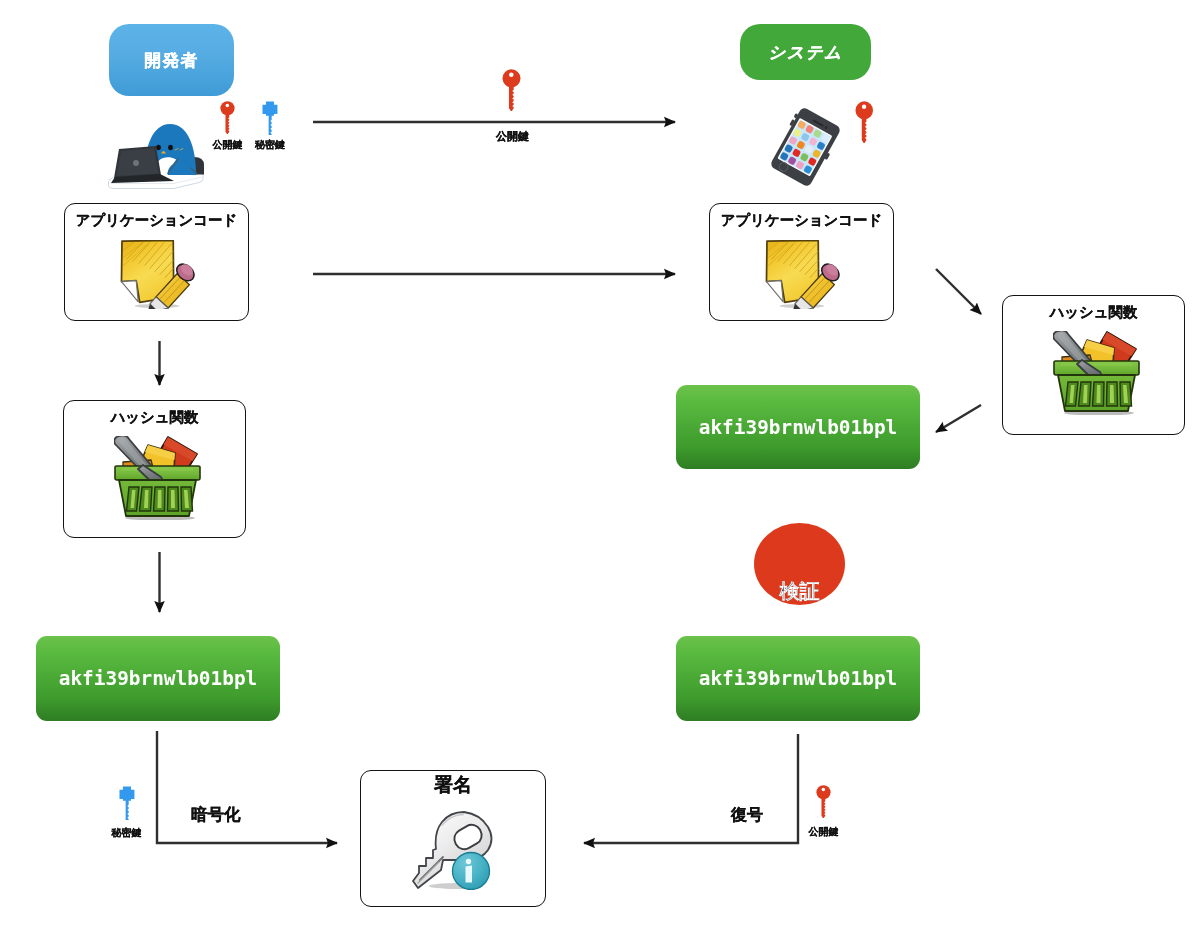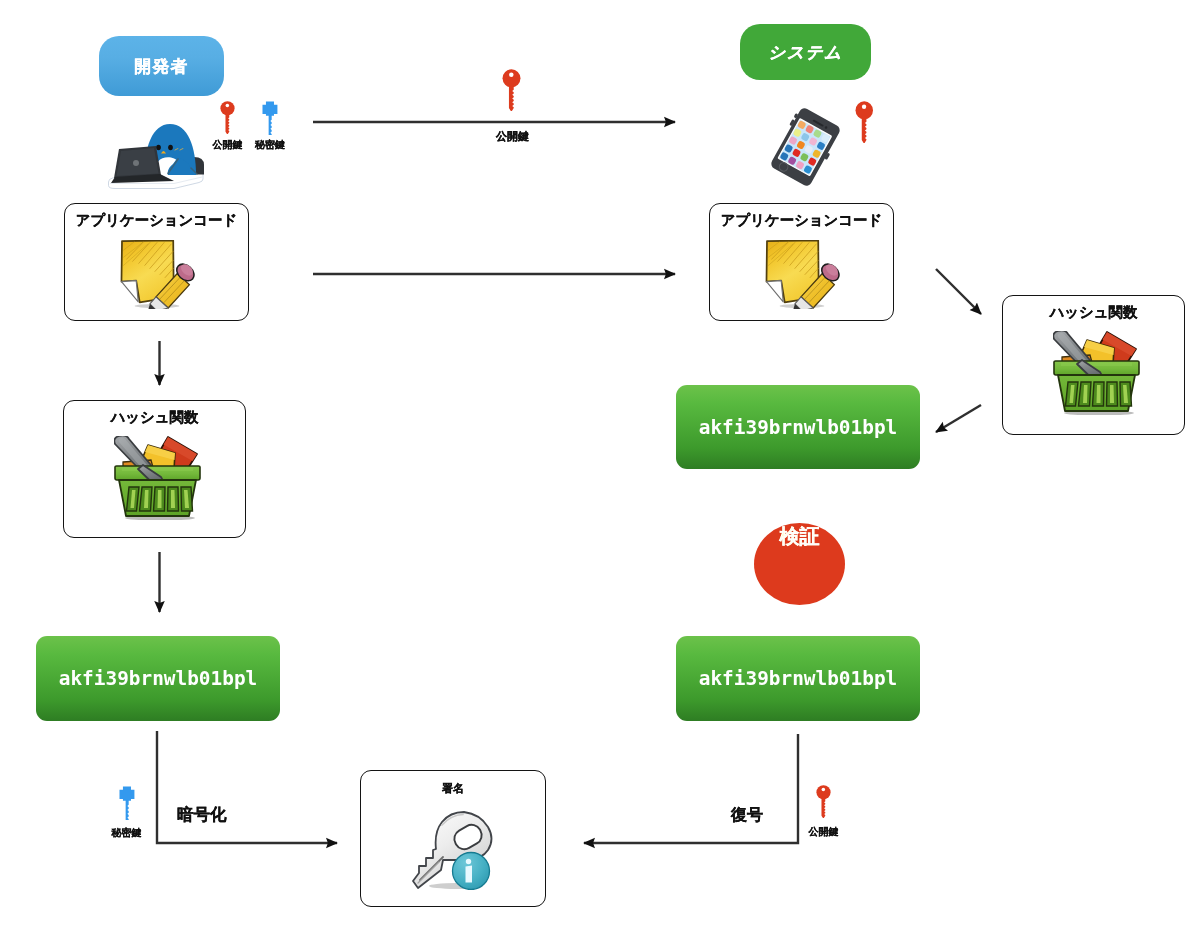--- a/index.html
+++ b/index.html
@@ -14,34 +14,34 @@
   .badge-sys{background:#41a839;}
 
   .card{border:1.9px solid #141414;border-radius:11px;background:#fff;box-sizing:border-box;padding-left:15px;}
   .card-title{position:absolute;left:0;right:0;text-align:center;font-weight:bold;color:#111;
                 -webkit-text-stroke:0.25px #111;}
 
   .hashbox{display:flex;align-items:center;justify-content:center;border-radius:11px;color:#fff;
     font-family:"DejaVu Sans Mono","Liberation Mono",monospace;font-weight:bold;
     background:linear-gradient(180deg,#6cc24a 0%,#58b93f 22%,#3d9a2c 75%,#2e7d23 100%);}
 
-  .verify{display:flex;align-items:flex-start;justify-content:center;border-radius:50%;
-          background:#dd3a1d;color:#fef9c3;font-weight:bold;-webkit-text-stroke:0.3px #fff;}
+  .verify{display:flex;align-items:flex-end;justify-content:center;border-radius:50%;
+          background:#dd3a1d;color:#0f172a;font-weight:bold;-webkit-text-stroke:0.3px #fff;}
 
   .keylabel{position:absolute;text-align:center;font-weight:bold;color:#111;white-space:nowrap;
             -webkit-text-stroke:0.2px #111;}
   .arrowlabel{position:absolute;font-weight:bold;color:#111;white-space:nowrap;
               -webkit-text-stroke:0.25px #111;}
   svg{display:block;}
 </style>
 </head>
 <body>
 
 <div class="stage">
-<div class="abs badge badge-dev" style="left:99px;top:24px;width:125px;height:60px;font-size:16.8px;margin-top:12px;">
+<div class="abs badge badge-dev" style="left:109px;top:24px;width:125px;height:72px;font-size:16.8px;">
   <span>開発者</span>
 </div>
 <div class="abs badge badge-sys" style="left:740px;top:24px;width:131px;height:56px;font-size:16.8px;font-style:italic;">
   <span>システム</span>
 </div>
 
 <div class="abs" style="left:104px;top:118px;width:102px;height:72px;">
 <svg viewBox="0 0 204 144" width="204" height="144" style="width:102px;height:72px;">
 
   <g>
@@ -386,21 +386,21 @@
  <g fill="#a9d857" opacity=".92">
   <path d="M36 108 L43 108 L40 144 L33 144 Z"></path>
   <path d="M62 108 L69 108 L68 144 L60 144 Z"></path>
   <path d="M88 108 L95 108 L95 144 L87 144 Z"></path>
   <path d="M114 108 L121 108 L122 144 L114 144 Z"></path>
   <path d="M140 108 L147 108 L150 144 L142 144 Z"></path>
  </g>
 </svg>
 </div>
 <div class="abs card" style="left:360px;top:770px;width:186px;height:137px;">
-  <div class="card-title" style="top:10px;font-size:11px;">署名</div>
+  <div class="card-title" style="top:1px;font-size:19px;">署名</div>
 </div>
 
 <div class="abs" style="left:412px;top:810px;width:82px;height:80px;">
 <svg viewBox="0 0 164 160" width="82" height="80" style="width:82px;height:80px;">
  <defs>
   <linearGradient id="sk" x1="0.15" y1="0" x2="0.85" y2="1">
    <stop offset="0" stop-color="#fcfcfc"></stop>
             <stop offset=".4" stop-color="#ededed"></stop>
    <stop offset=".72" stop-color="#d9d9d9"></stop>
             <stop offset="1" stop-color="#b4b4b4"></stop>
@@ -454,21 +454,21 @@
    <line x1="313" y1="274" x2="675" y2="274"></line>
    <line x1="159.5" y1="341" x2="159.5" y2="385"></line>
    <line x1="159.5" y1="552" x2="159.5" y2="612"></line>
    <line x1="936" y1="269" x2="981" y2="314"></line>
    <line x1="981" y1="405" x2="936" y2="432"></line>
    <polyline points="157,731 157,843 337,843"></polyline>
    <polyline points="798,734 798,843 584,843"></polyline>
  </g>
 </svg>
 <div class="arrowlabel" style="left:496px;top:129px;font-size:11px;">公開鍵</div>
-<div class="arrowlabel" style="left:177px;top:804px;font-size:16.5px;">暗号化</div>
+<div class="arrowlabel" style="left:191px;top:804px;font-size:16.5px;">暗号化</div>
 <div class="arrowlabel" style="left:731px;top:805px;font-size:16px;">復号</div>
 <div class="abs" style="left:118.5px;top:786px;width:16px;height:34px;">
 <svg viewBox="0 0 39 66" width="16" height="34" preserveAspectRatio="none" style="width:16px;height:34px;">
 <path fill="#3399ee" d="M9.6 1.2h19.6v6.2h8.4v17.8h-8.4v3.4H23.6v7.9l-3.2 2.3 3.2 2.3v3l-3.2 2.3 3.2 2.3v3l-3.2 2.3 3.2 2.3v3l-3.2 2.3 3.2 2.3v3l-3.2 2.3 3.2 2.3v1.8l-3.6 5.7-3.8-5.7V28.6H9.6v-3.4H1.2V7.4h8.4z"></path>
       </svg>
     </div>
 <div class="keylabel" style="left:96.5px;top:826px;width:60px;font-size:10px;">秘密鍵</div>
 <div class="abs" style="left:816px;top:785px;width:15px;height:33px;">
 <svg viewBox="0 0 29 64" width="15" height="33" preserveAspectRatio="none" style="width:15px;height:33px;">
 <g fill="#dd3b1e">

